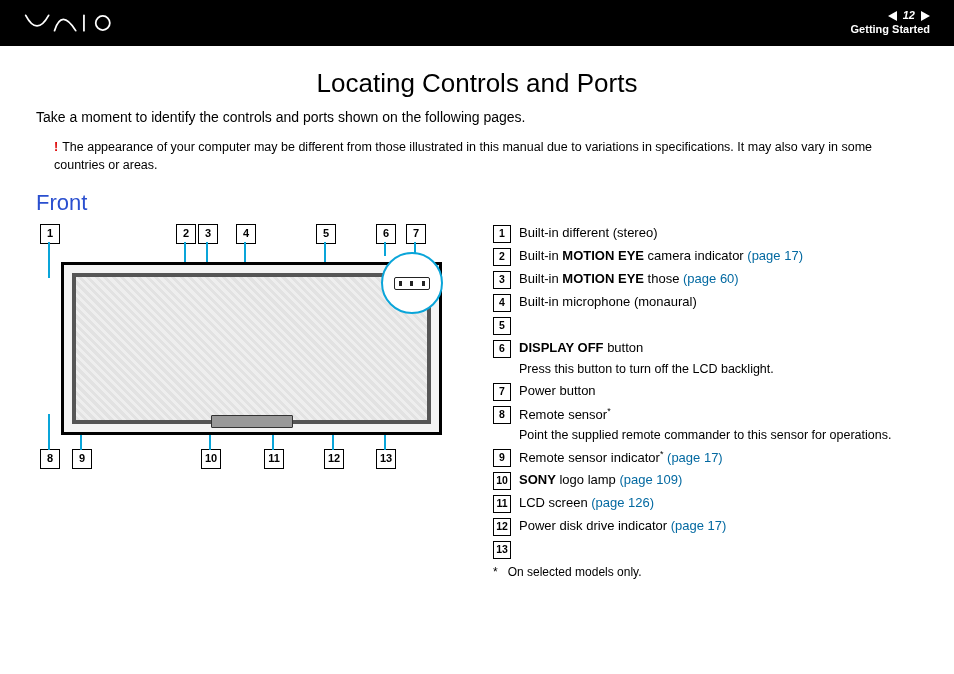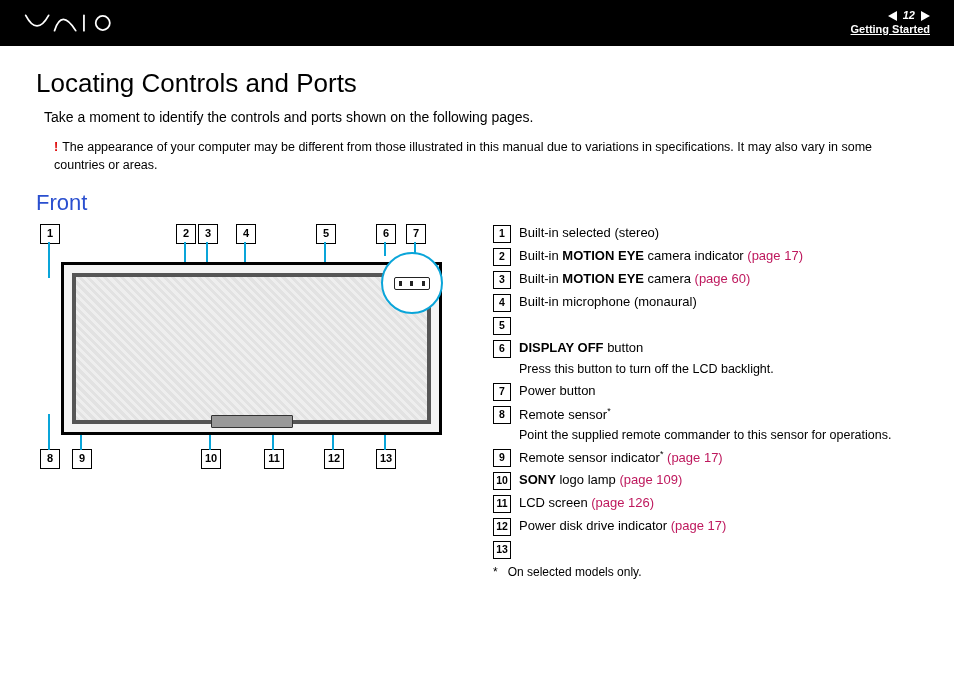--- a/index.html
+++ b/index.html
@@ -5,42 +5,42 @@
   html, body { margin: 0; padding: 0; font-family: Arial, Helvetica, sans-serif; color: #000; background: #fff; }
   .page { width: 954px; height: 674px; position: relative; overflow: hidden; }
   .header-bar { background: #000; height: 46px; display: flex; align-items: center; justify-content: space-between; padding: 0 24px 0 16px; }
   .logo { color: #fff; display: flex; align-items: center; }
   .logo svg { height: 20px; }
   .hdr-right { text-align: right; color: #fff; font-size: 11px; line-height: 1.25; }
   .pager { display: flex; align-items: center; justify-content: flex-end; gap: 6px; font-style: italic; font-weight: bold; }
   .tri { width: 0; height: 0; border-top: 5px solid transparent; border-bottom: 5px solid transparent; }
   .tri.left { border-right: 9px solid #fff; }
   .tri.right { border-left: 9px solid #fff; }
-  .section-label { font-weight: bold; text-decoration: underline; }
+  .section-label { font-weight: bold; }
   .content { padding: 22px 36px 0 36px; }
-  h1 { font-size: 26px; font-weight: 400; margin: 0 0 10px 0; }
-  .intro { font-size: 14px; margin: 0 0 14px 8px; }
+  h1 { font-size: 26px; font-weight: 400; margin: 0 0 10px 0; text-align: center; }
+  .intro { font-size: 14px; margin: 0 0 14px 0; }
   .note { font-size: 12.5px; margin: 0 0 16px 18px; line-height: 1.4; }
   .bang { color: #d00; font-weight: bold; margin-right: 4px; }
   h2 { color: #2a4fcf; font-size: 22px; font-weight: 400; margin: 0 0 8px 0; }
   .body-row { display: flex; gap: 32px; }
   .figure-col { width: 425px; flex: 0 0 auto; }
   .legend-col { flex: 1; font-size: 13px; }
   .figure-box { position: relative; width: 425px; height: 245px; }
   .num { position: absolute; background: #fff; border: 1.2px solid #000; font-size: 11px; font-weight: 600; width: 18px; height: 18px; line-height: 16px; text-align: center; font-family: Arial, sans-serif; }
   .device { position: absolute; left: 25px; top: 38px; width: 375px; height: 167px; border: 3px solid #000; background: #f4f4f4; }
   .screen { position: absolute; inset: 8px; border: 4px solid #555; background: repeating-linear-gradient(45deg, #e2e2e2 0 3px, #eee 3px 6px); }
   .bottom-bar { position: absolute; left: 50%; transform: translateX(-50%); bottom: 4px; width: 80px; height: 11px; background: #999; border: 1px solid #333; border-radius: 1px; }
   .lead { position: absolute; background: #0aa5d9; }
   .zoom { position: absolute; right: 18px; top: 28px; width: 58px; height: 58px; border: 2.5px solid #0aa5d9; border-radius: 50%; background: #fff; box-shadow: 0 0 0 2px #fff inset; display:flex; align-items:center; justify-content:center; }
   .zoom-inner { width: 34px; height: 11px; border: 1.5px solid #222; border-radius: 2px; display:flex; align-items:center; justify-content:space-around; }
   .zoom-inner span { width:3px; height:5px; background:#222; }
   .legend-col li, .legend-col .row { display: flex; align-items: flex-start; gap: 8px; margin-bottom: 4px; line-height: 1.35; }
   .lnum { border: 1.2px solid #000; font-size: 10.5px; font-weight: 600; width: 16px; height: 16px; line-height: 15px; text-align: center; flex: 0 0 auto; margin-top: 1px; }
-  .link { color: #be185d; }
+  .link { color: #0369a1; }
   .sub { margin: 0 0 6px 26px; font-size: 12.5px; }
   .star { vertical-align: super; font-size: 9px; }
   .footnote { display: flex; gap: 10px; margin-top: 6px; font-size: 12px; }
 </style>
 </head>
 <body>
 <div class="page">
 
 <div class="header-bar">
   <div class="logo">
@@ -114,29 +114,29 @@
                 <span></span>
                 <span></span>
               </div>
         </div>
       </div>
     </div>
 
     <div class="legend-col">
       <div class="row">
             <div class="lnum">1</div>
-            <div>Built-in selected (stereo)</div>
+            <div>Built-in different (stereo)</div>
           </div>
       <div class="row">
             <div class="lnum">2</div>
             <div><span>Built-in </span><b>MOTION EYE</b><span> camera indicator </span><span class="link">(page 17)</span></div>
           </div>
       <div class="row">
             <div class="lnum">3</div>
-            <div><span>Built-in </span><b>MOTION EYE</b><span> camera </span><span class="link">(page 60)</span></div>
+            <div><span>Built-in </span><b>MOTION EYE</b><span> those </span><span class="link">(page 60)</span></div>
           </div>
       <div class="row">
             <div class="lnum">4</div>
             <div>Built-in microphone (monaural)</div>
           </div>
       <div class="row">
             <div class="lnum">5</div>
           </div>
       <div class="row">
             <div class="lnum">6</div>

